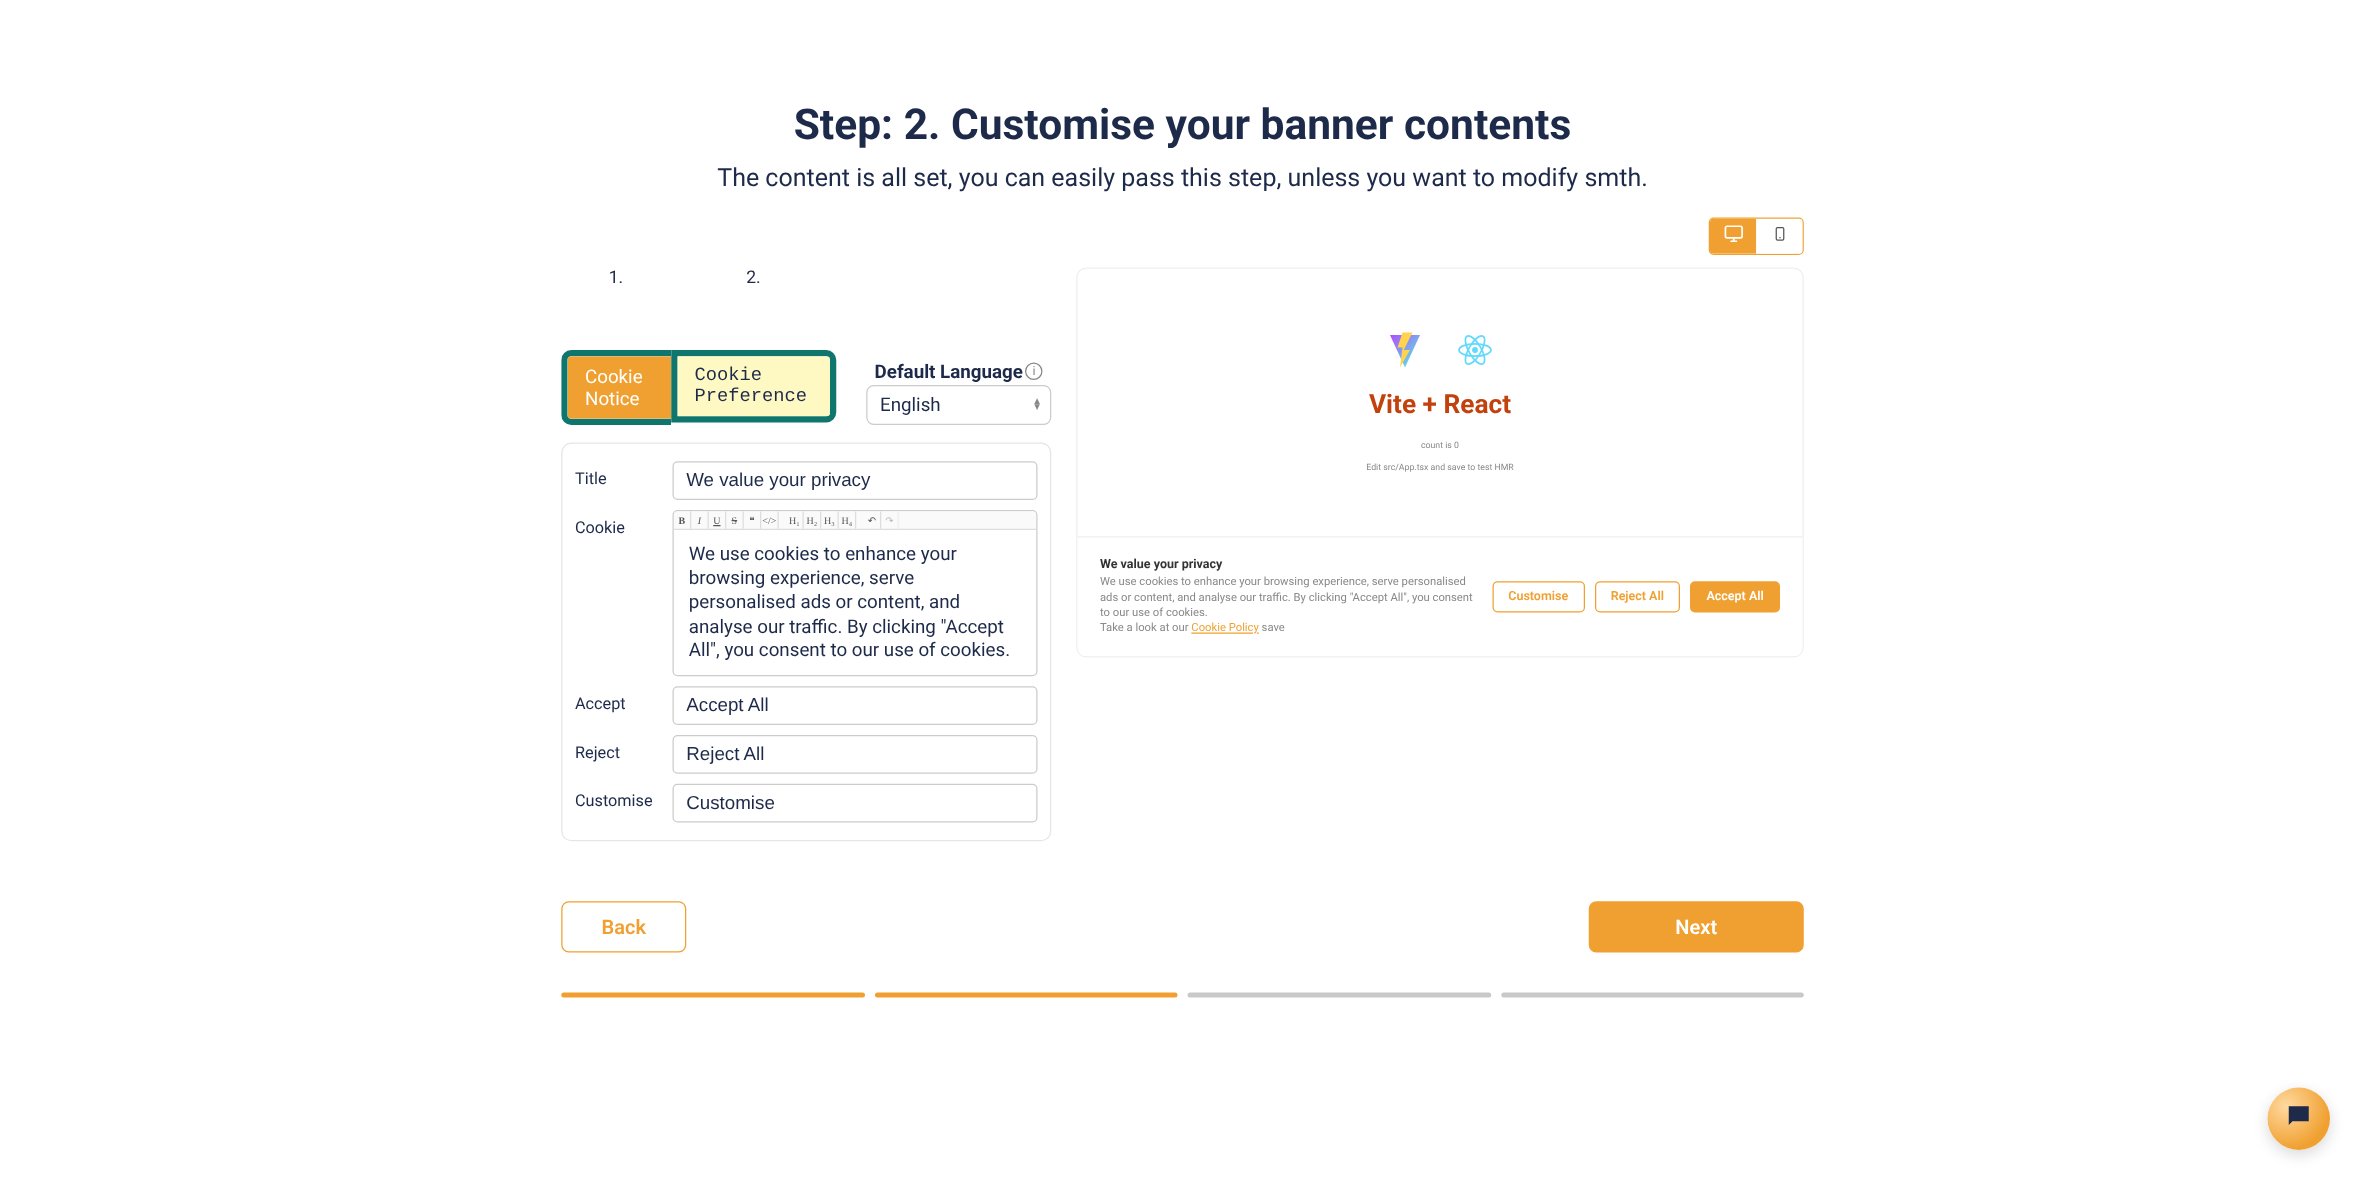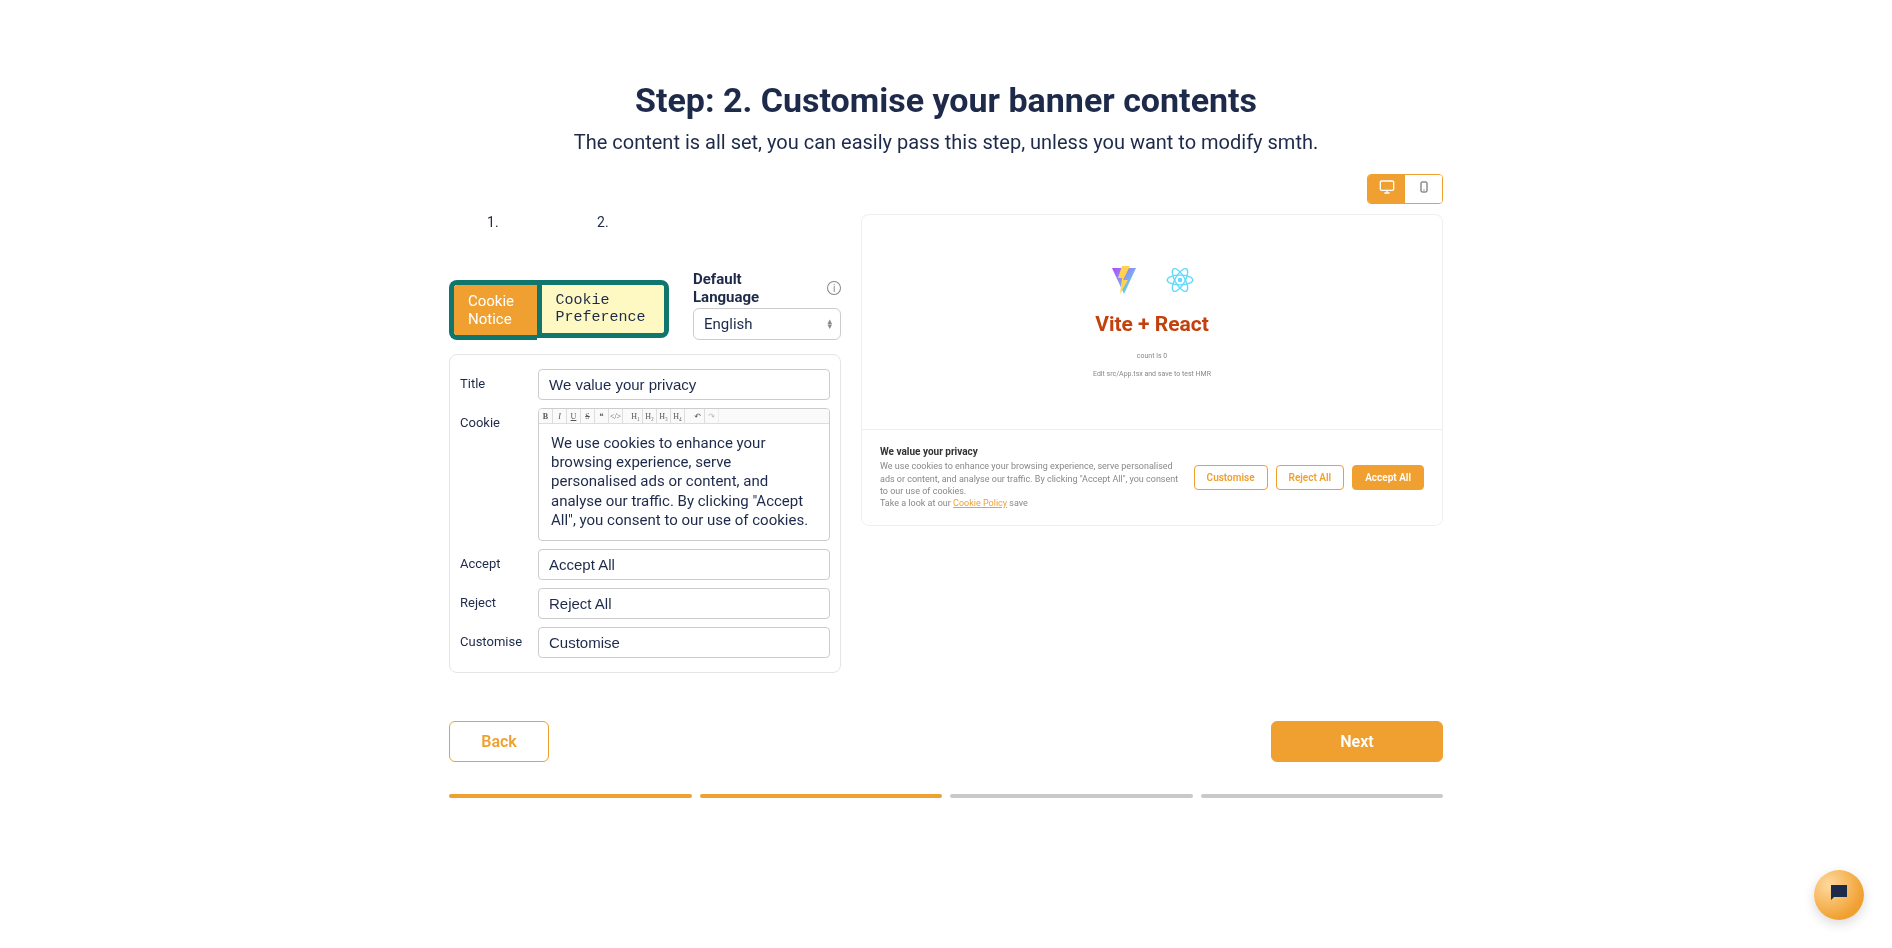--- a/index.html
+++ b/index.html
@@ -69,21 +69,21 @@
 .tab-col { display: flex; flex-direction: column; align-items: center; }
 .tab-num { font-size: 14px; color: #1e2a4a; margin-bottom: 2px; }
 .tab {
   padding: 7px 14px;
   font-size: 15px;
   cursor: pointer;
 }
 .tab.active { background: #f0a030; color: #fff; }
 .tab.inactive { background: #fef9c3; color: #1e2a4a; font-family: Liberation Mono, monospace; }
 .lang-col { margin-left: auto; }
-.lang-label-row { display:flex; align-items:center; gap:20px; margin-bottom:2px; justify-content:center; }
+.lang-label-row { display:flex; align-items:center; gap:2px; margin-bottom:2px; justify-content:center; }
 .lang-label { font-size: 15px; font-weight: 700; color: #1e2a4a; }
 .info-icon {
   width:14px; height:14px; border-radius:50%;
   border:1px solid #888; display:inline-flex; align-items:center; justify-content:center;
   font-size:10px; color:#888;
 }
 .lang-select {
   border: 1px solid #ccc; border-radius:6px;
   padding: 6px 30px 6px 10px;
   font-size: 15px; color:#1e2a4a;

